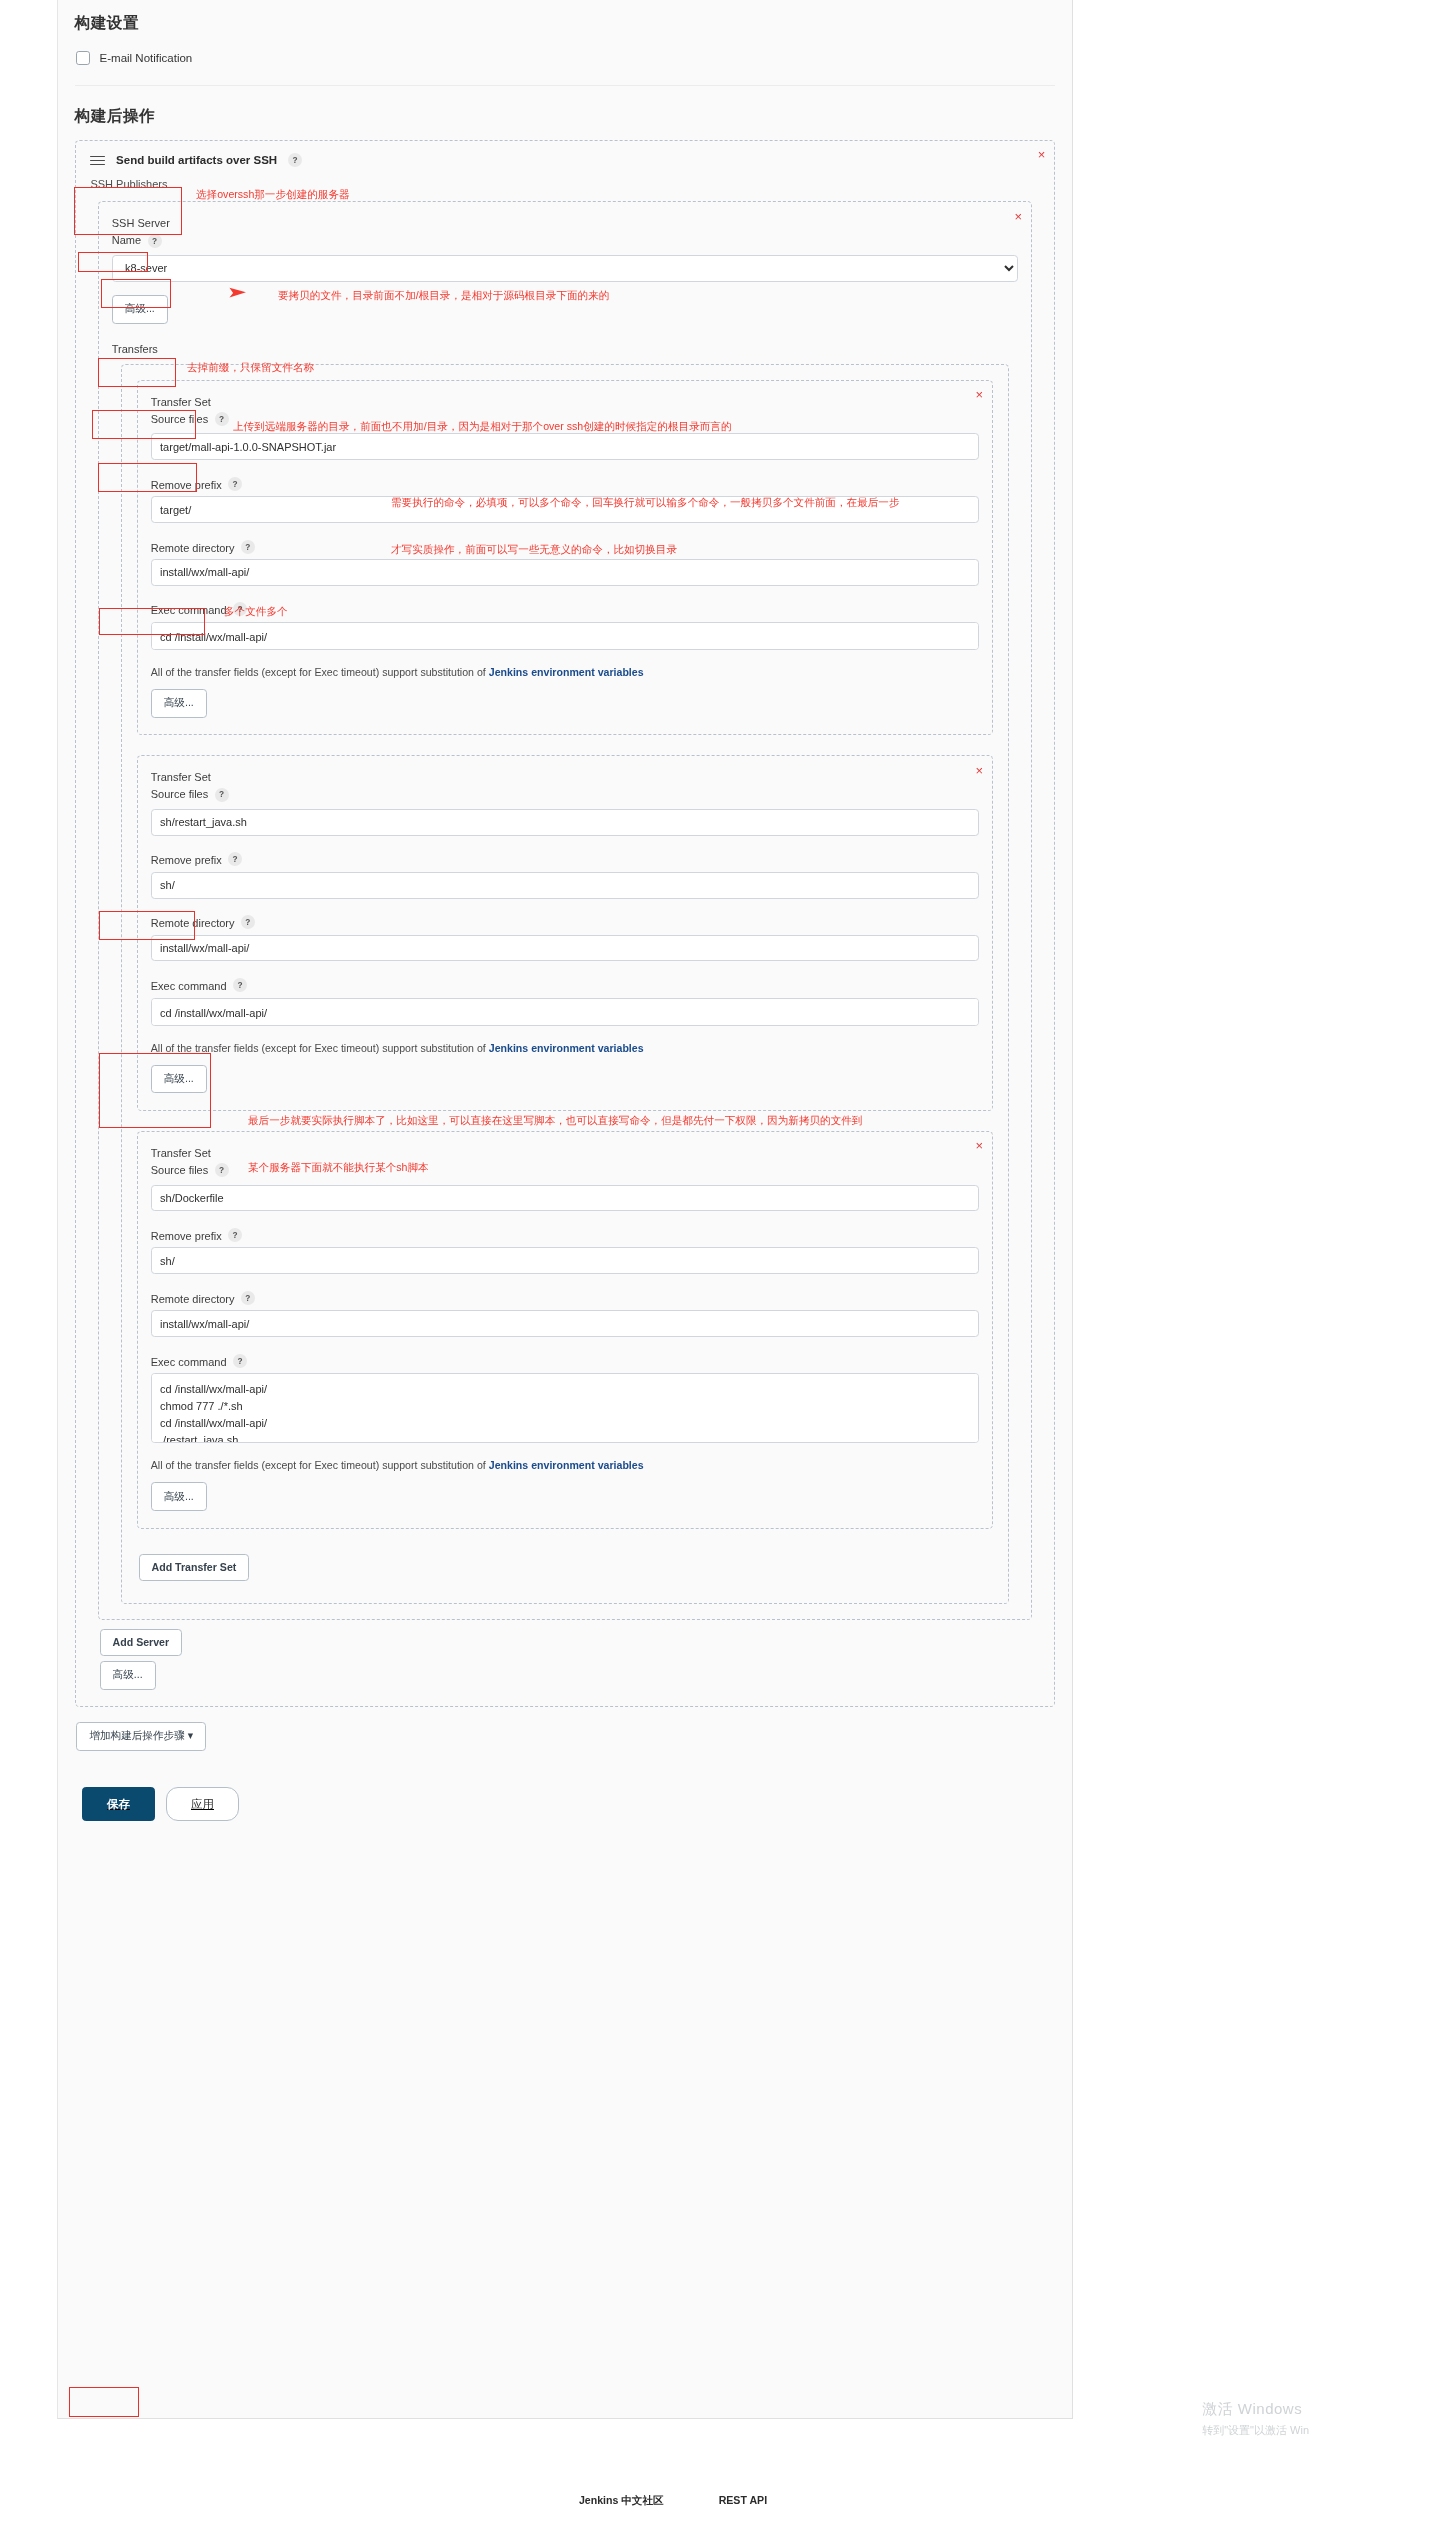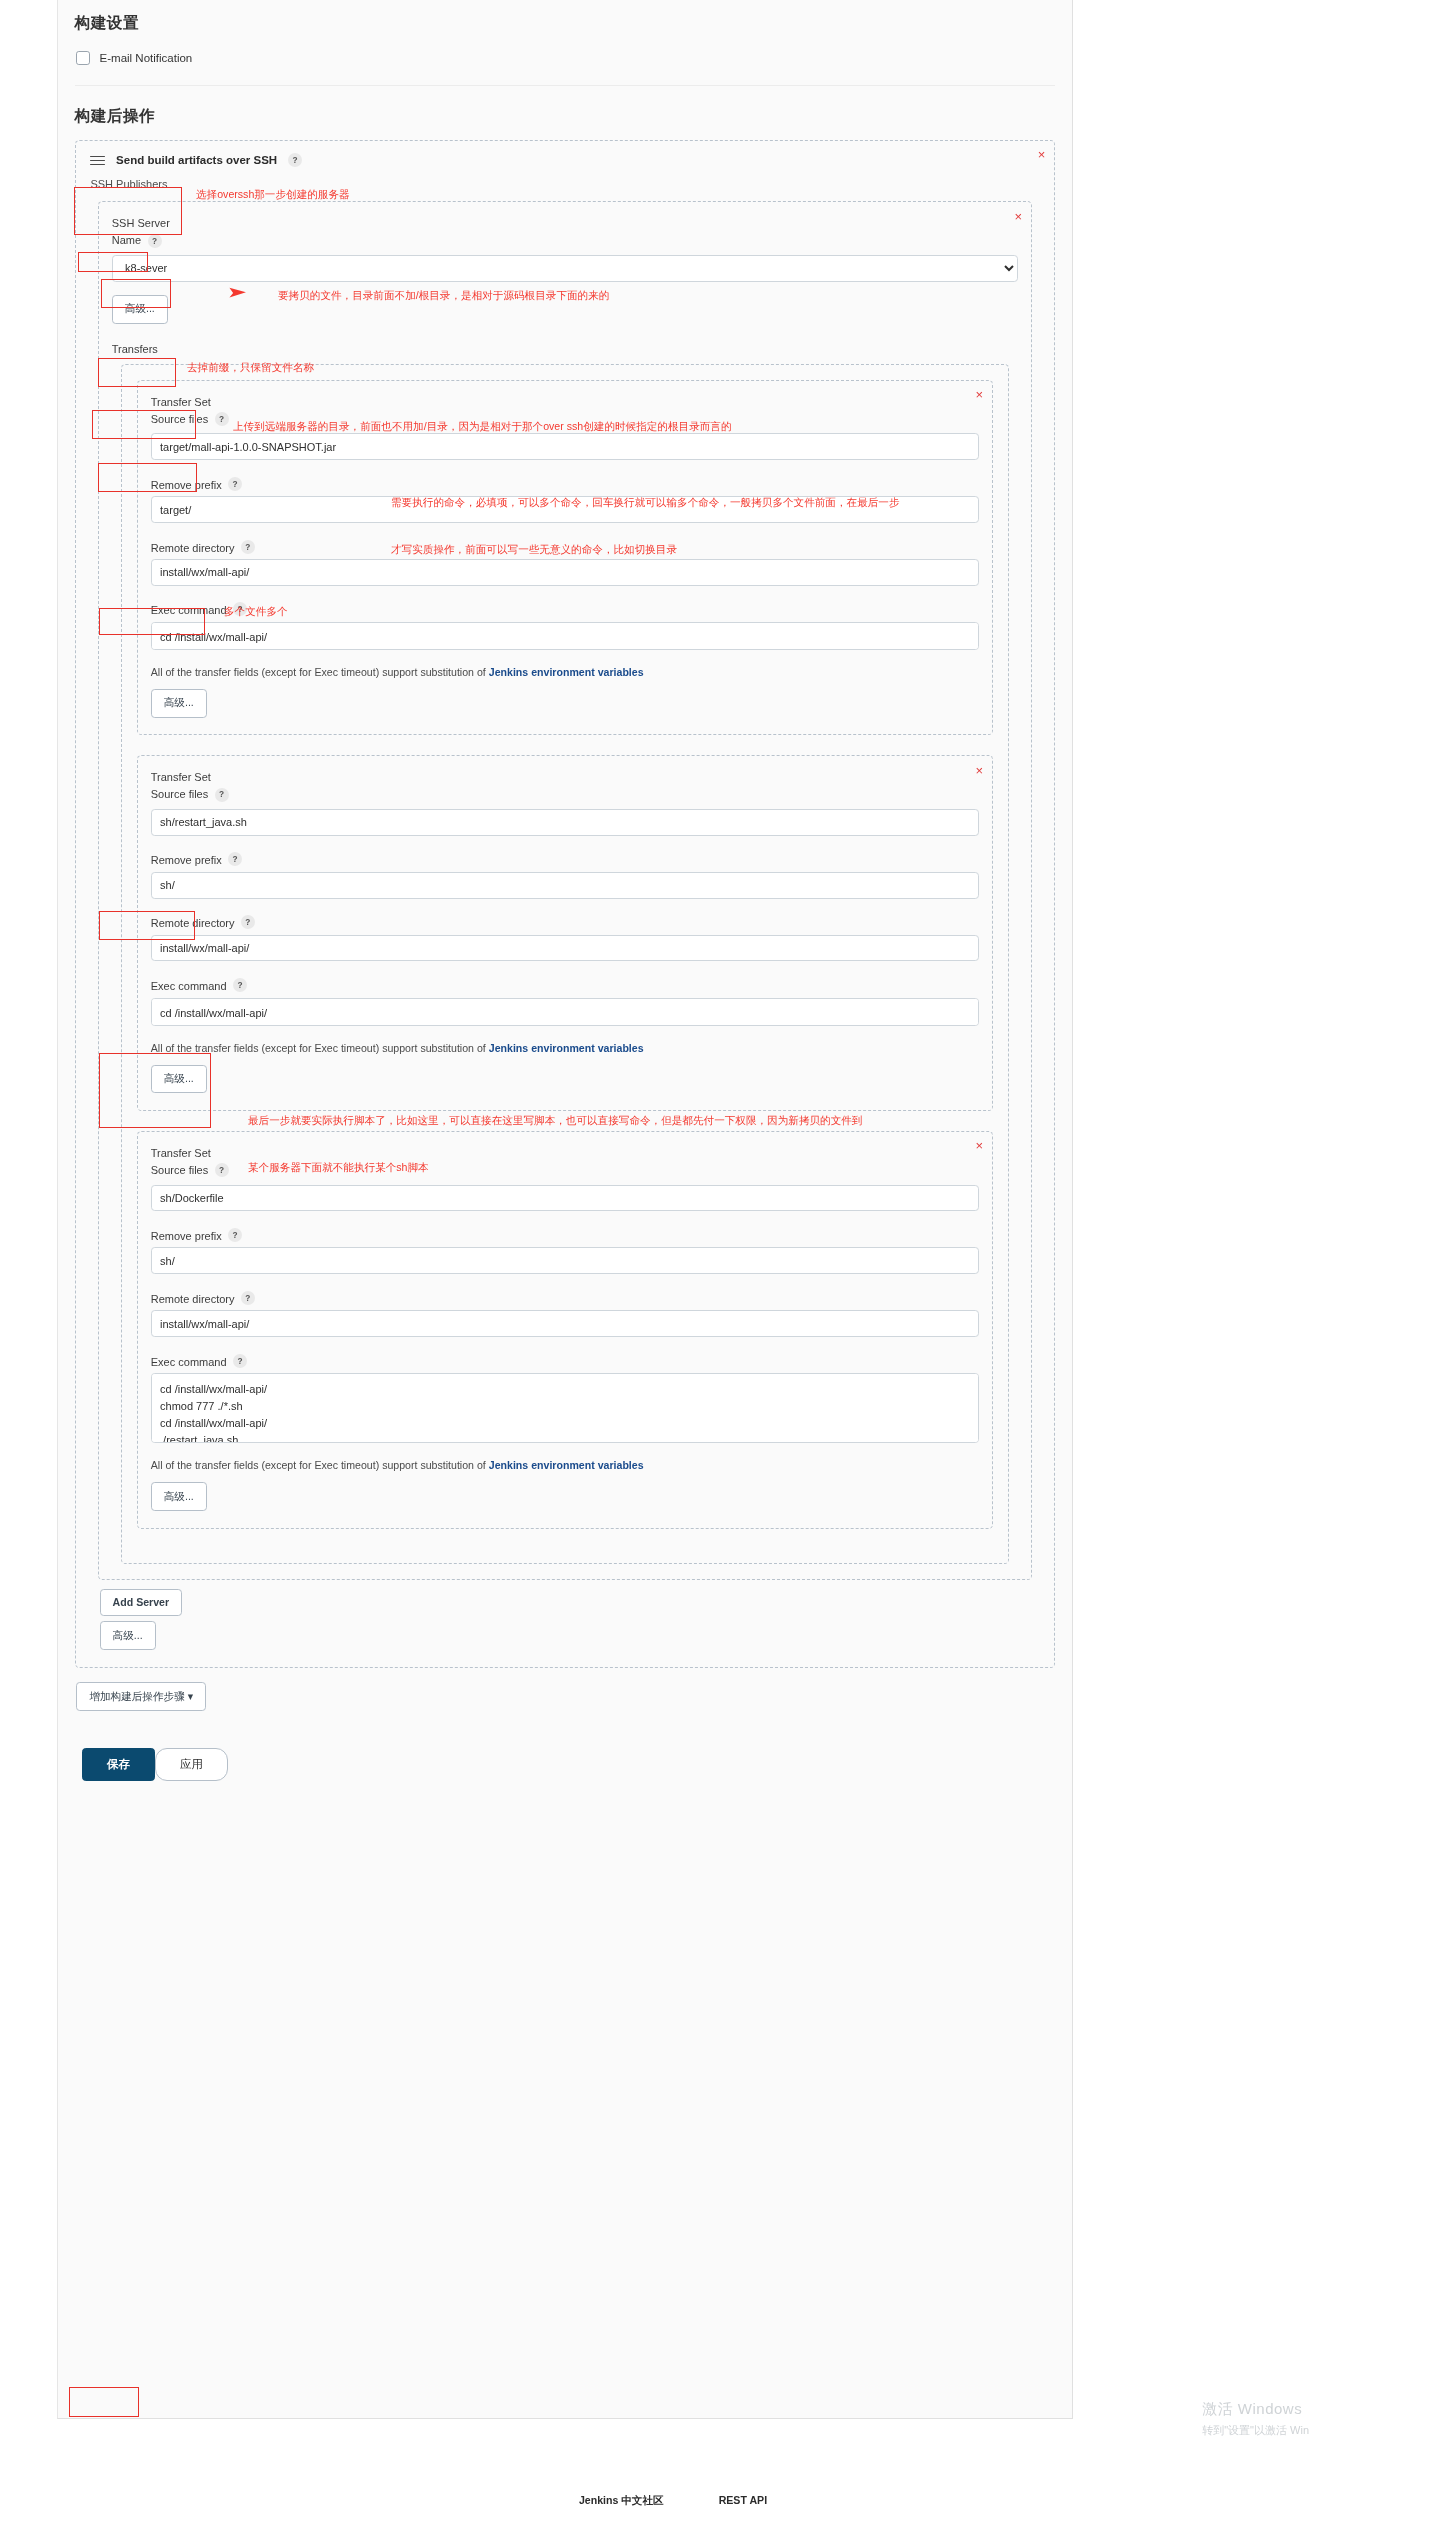--- a/index.html
+++ b/index.html
@@ -143,21 +143,21 @@
   .btn-adv { font-weight: normal; }
 
   .add-transfer-wrap { padding: 5.5px 0 7.4px 9.2px; }
   .add-server-wrap { padding: 9.2px 0 0 11px; }
 
   .post-step-wrap { padding: 14.7px 0 0 18.4px; }
 
   .save-bar {
     margin: 20px 0 0 0;
     padding: 16.6px 0 18.4px 24px;
-    display: flex; align-items: center;
+    display: flex; gap: 11px; align-items: center; text-decoration: underline;
   }
   .btn-save {
     background: #0b4a6f; color: #fff; border: 0.9px solid #0b4a6f;
     font-size: 11.5px; font-weight: bold; border-radius: 3.7px;
     padding: 8.3px 24px; cursor: pointer;
     font-family: "Liberation Sans", "DejaVu Sans", sans-serif;
   }
   .btn-apply {
     background: #fff; color: #2b2b2b; border: 0.9px solid #b5bfc9;
     font-size: 11.5px; border-radius: 12px; padding: 8.3px 24px; cursor: pointer;
@@ -369,20 +369,23 @@
 
             <div class="note-txt">
               <span>All of the transfer fields (except for Exec timeout) support substitution of </span><b>Jenkins environment variables</b>
             </div>
 
             <div style="margin-top:11px;">
               <button class="btn btn-adv">高级...</button>
             </div>
           </div>
 
+          <div class="add-transfer-wrap">
+            <button class="btn">Add Transfer Set</button>
+          </div>
         </div>
 
       </div>
 
       <div class="add-server-wrap">
         <button class="btn">Add Server</button>
         <div style="margin-top:5.5px;">
           <button class="btn btn-adv">高级...</button>
         </div>
       </div>

